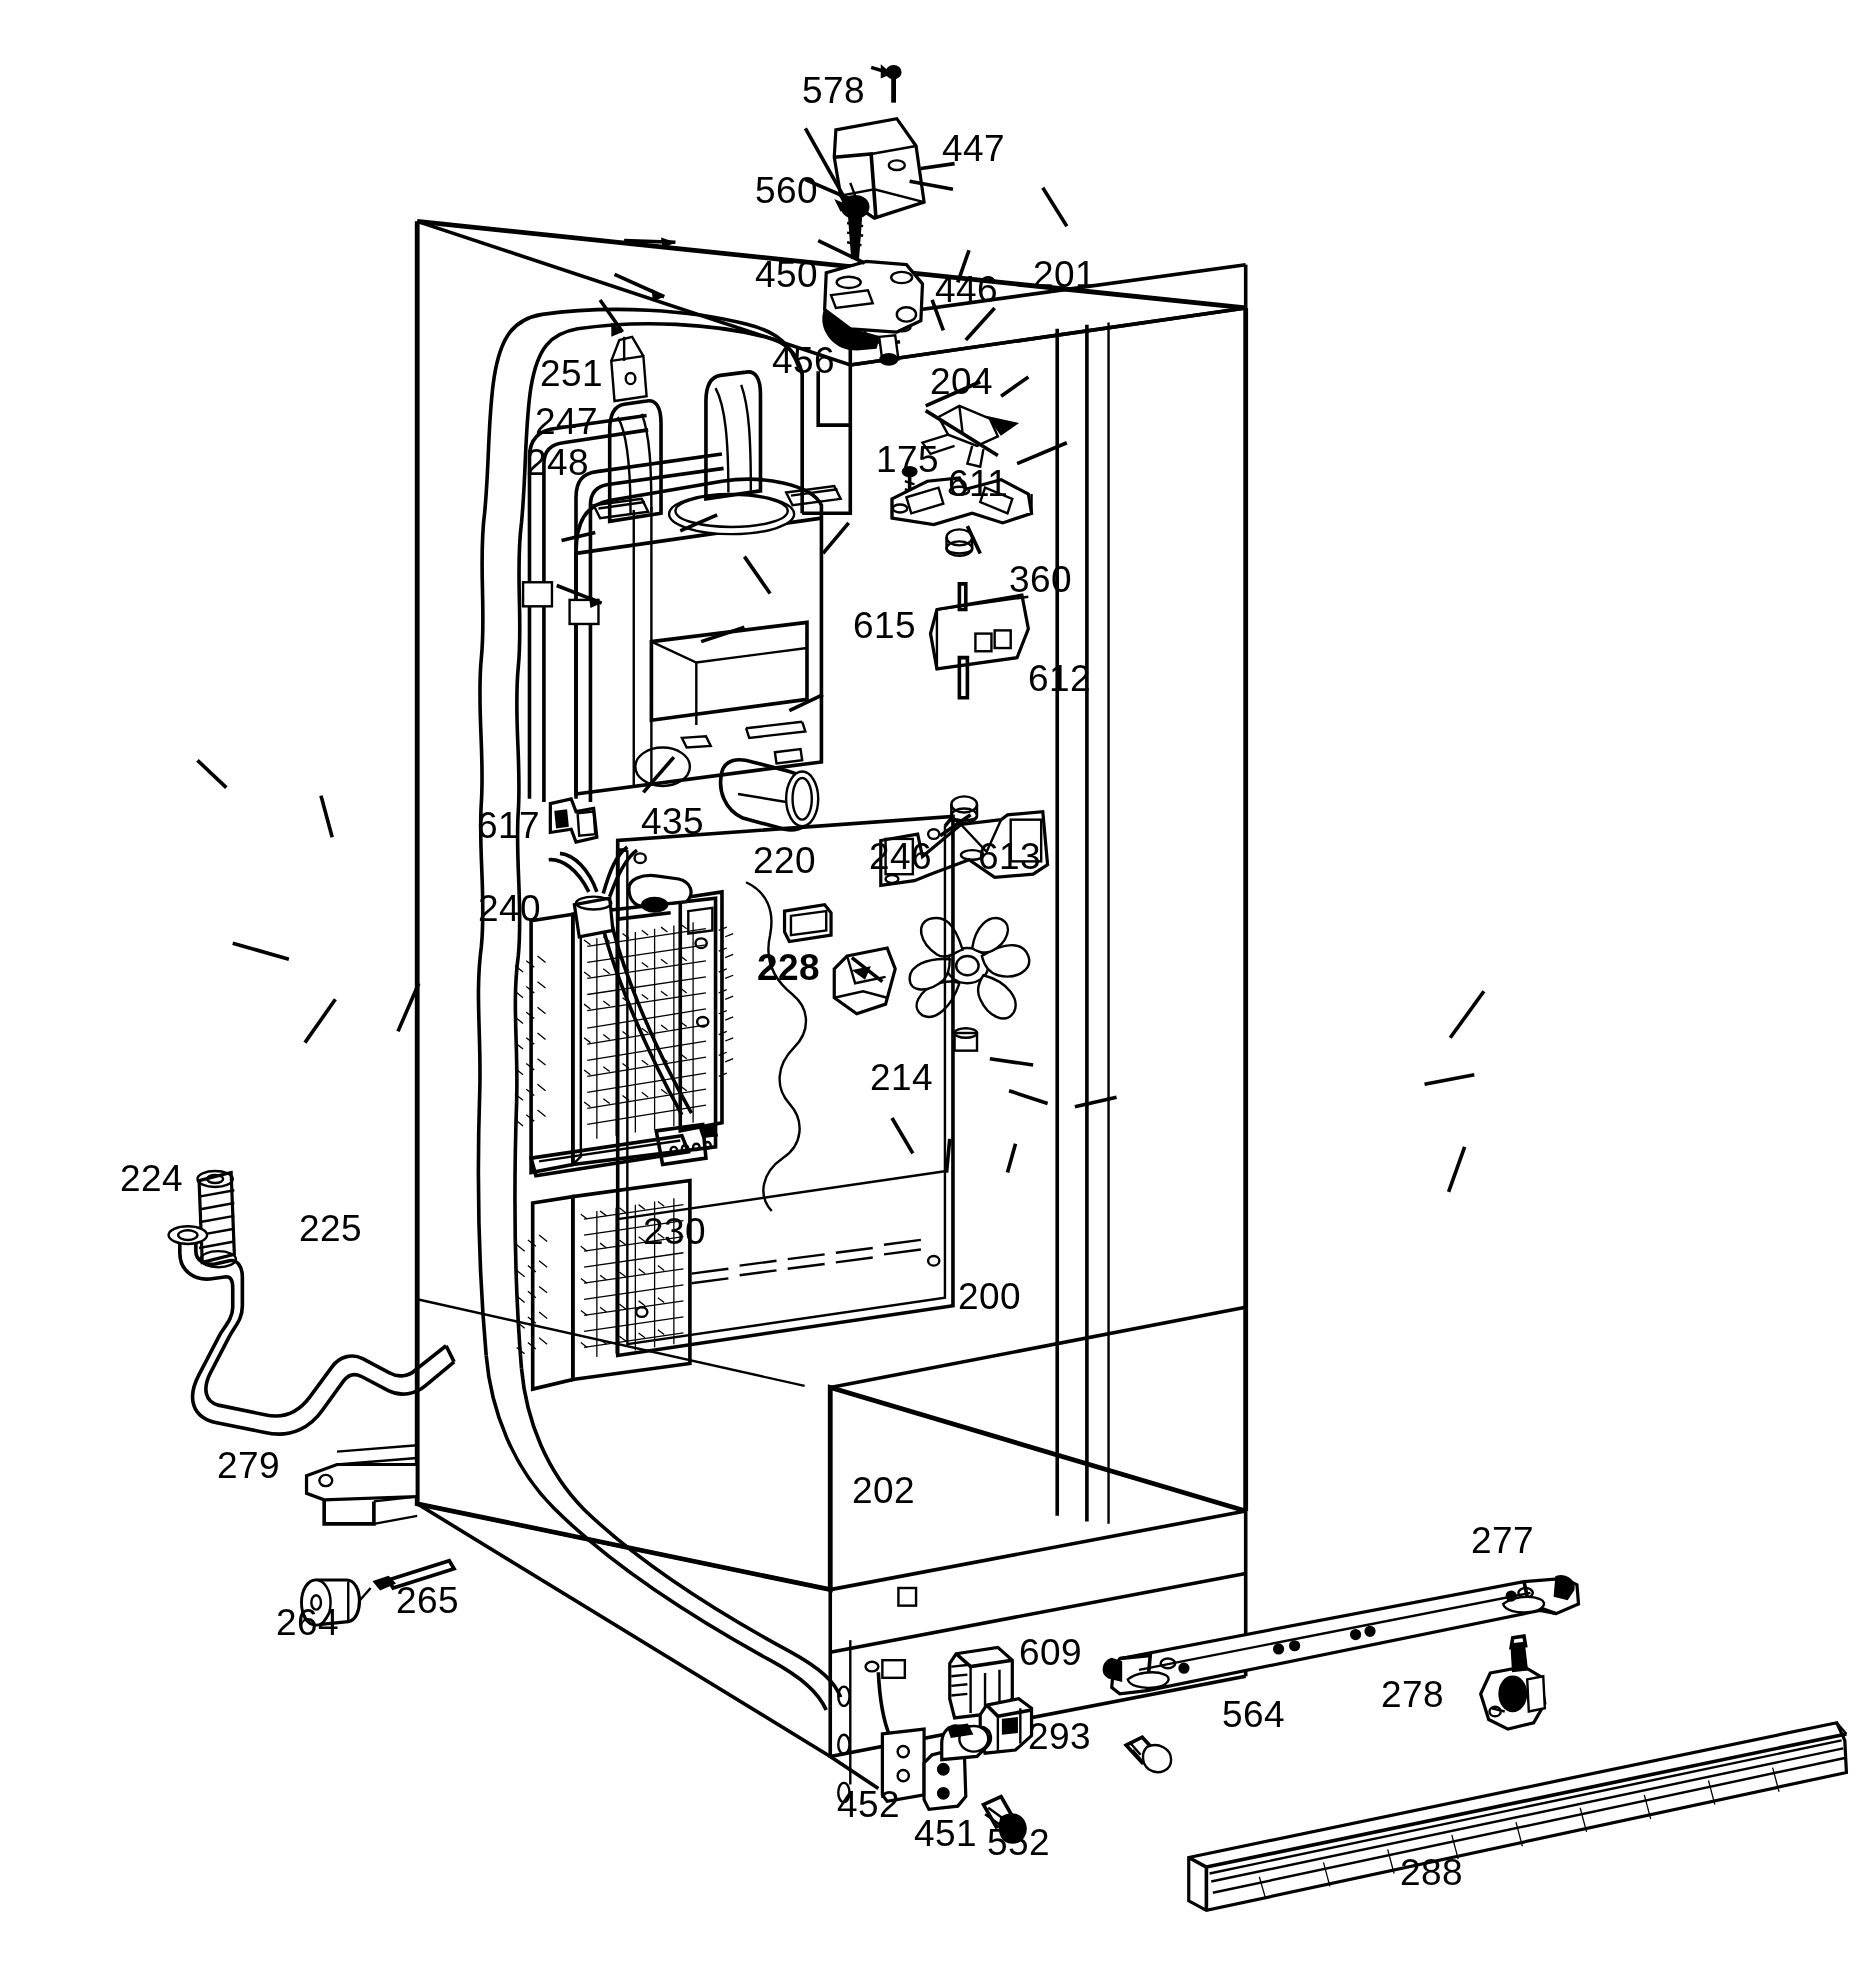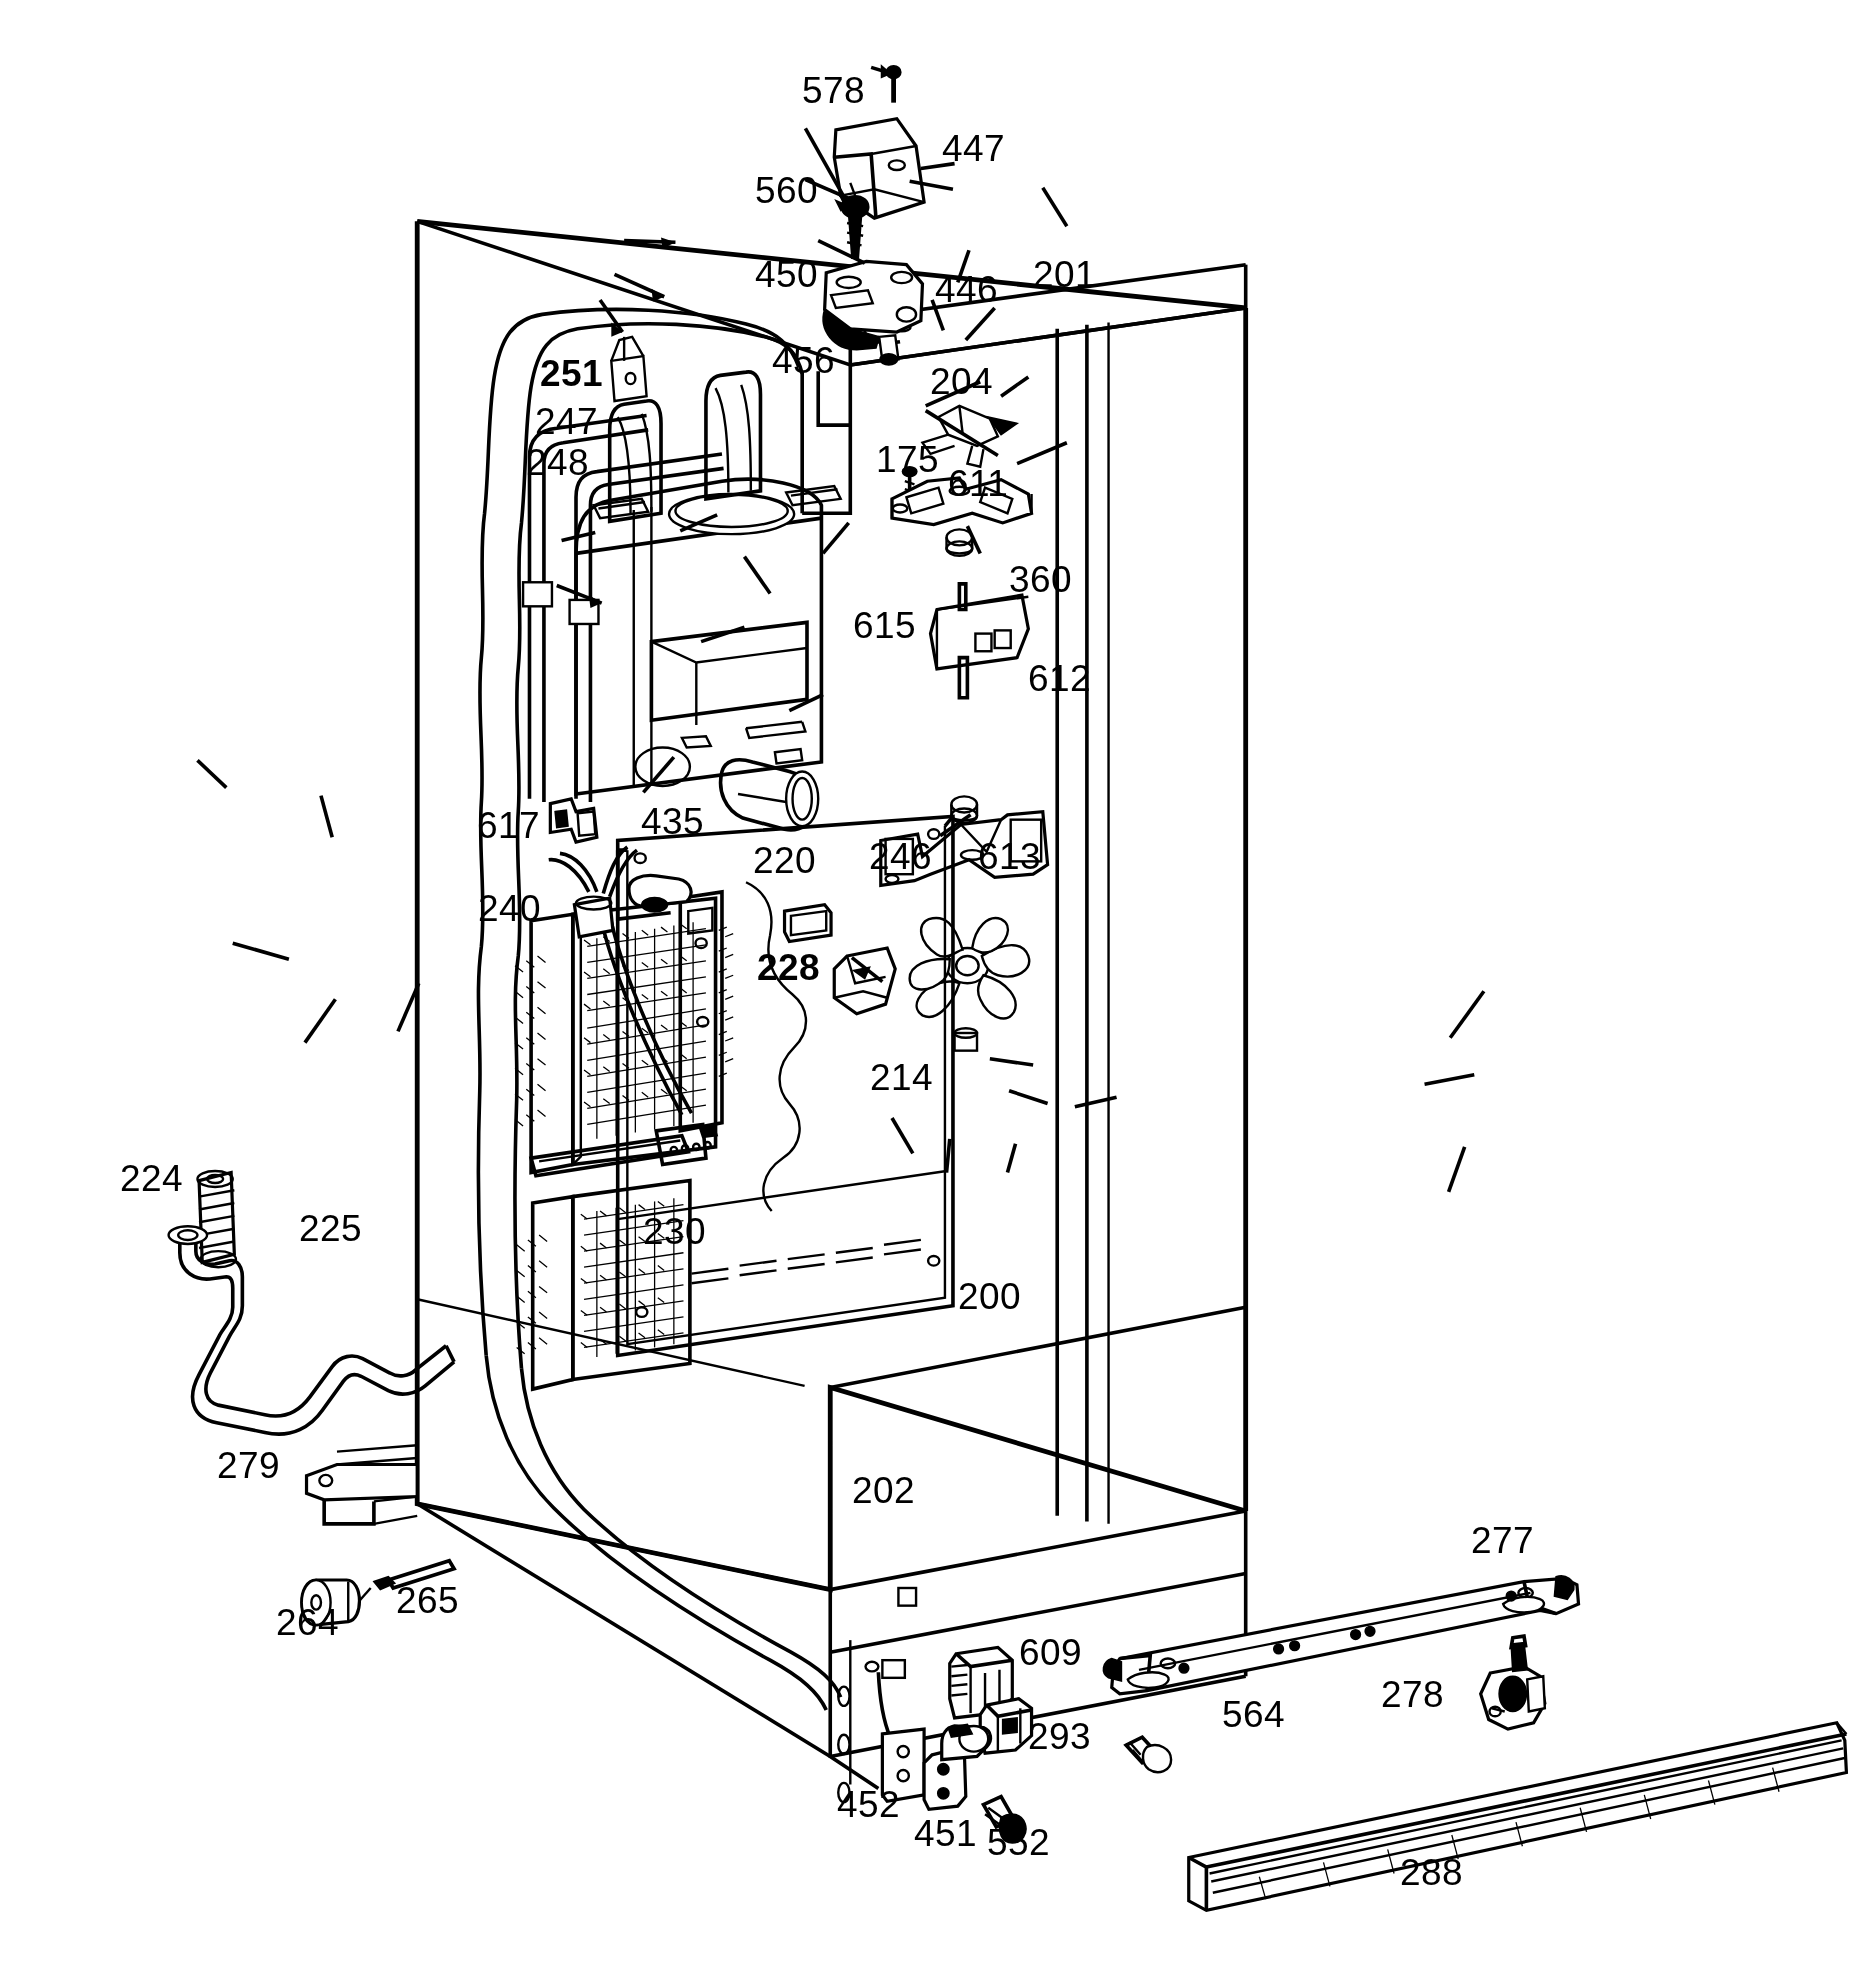--- a/index.html
+++ b/index.html
@@ -634,21 +634,21 @@
 
   <div class="callout-layer">
     <div class="callout" style="left: 802px; top: 72px;">578</div>
     <div class="callout" style="left: 942px; top: 130px;">447</div>
     <div class="callout" style="left: 755px; top: 172px;">560</div>
     <div class="callout" style="left: 755px; top: 256px;">450</div>
     <div class="callout" style="left: 935px; top: 271px;">446</div>
     <div class="callout" style="left: 1033px; top: 256px;">201</div>
     <div class="callout" style="left: 772px; top: 342px;">456</div>
     <div class="callout" style="left: 930px; top: 363px;">204</div>
-    <div class="callout" style="left: 540px; top: 355px; font-weight: bold;">251</div>
+    <div class="callout" style="left: 540px; top: 355px;">251</div>
     <div class="callout" style="left: 535px; top: 403px;">247</div>
     <div class="callout" style="left: 526px; top: 444px;">248</div>
     <div class="callout" style="left: 876px; top: 441px;">175</div>
     <div class="callout" style="left: 948px; top: 450px; margin-top: 15px;">611</div>
     <div class="callout" style="left: 1009px; top: 561px;">360</div>
     <div class="callout" style="left: 853px; top: 607px;">615</div>
     <div class="callout" style="left: 1028px; top: 660px;">612</div>
     <div class="callout" style="left: 477px; top: 807px;">617</div>
     <div class="callout" style="left: 641px; top: 803px;">435</div>
     <div class="callout" style="left: 869px; top: 838px;">246</div>

